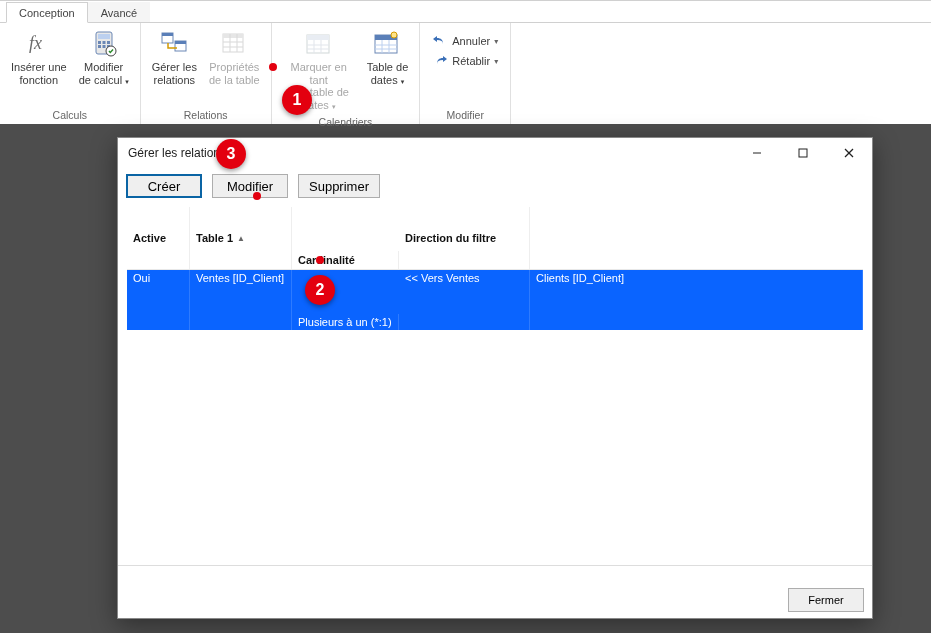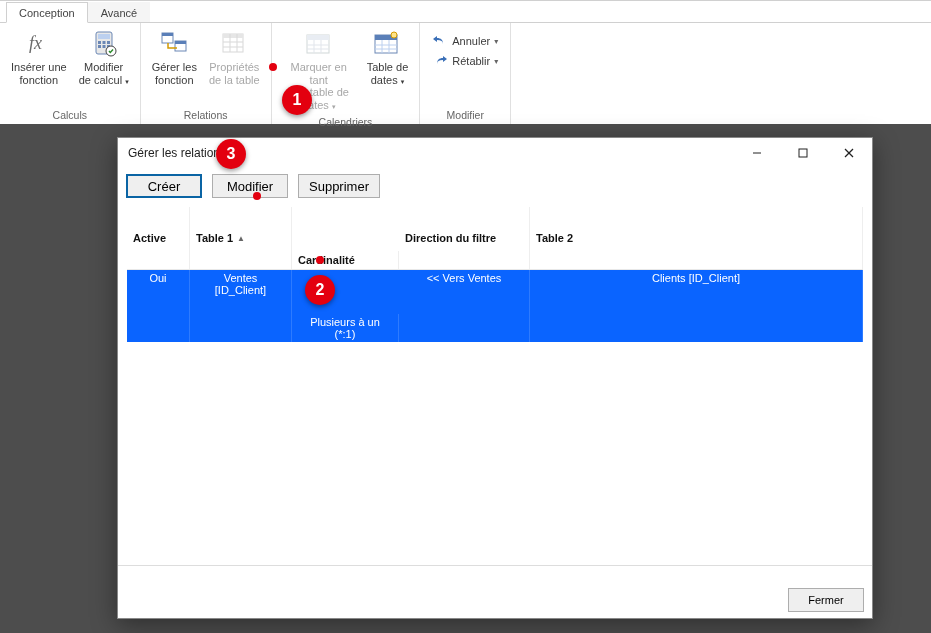--- a/index.html
+++ b/index.html
@@ -132,42 +132,42 @@
   .dbtn{
     min-width:76px; height:24px;
     background:#efefef;
     border:1px solid #adadad;
     font-size:13px;
     cursor:pointer;
     padding:0 10px;
   }
   .dbtn.selected{border:2px solid #0a64a4;}
 
-  .grid-wrap{flex:1; margin:2px 8px 6px 8px; border:1px solid #fff; overflow:hidden;text-align:center;}
+  .grid-wrap{flex:1; margin:2px 8px 6px 8px; border:1px solid #fff; overflow:hidden;}
   .grid-head{
     display:flex;
     background:#fff;
     border-bottom:1px solid #e8e8e8;
   }
   .gh{
     padding:3px 6px;
     font-weight:700;
     font-size:11px;
     color:#111;
     border-right:1px solid #eee;
     display:flex;align-items:center;gap:4px;
   }
   .sort-ind{font-size:8px;color:#666;}
   .grid-row{
     display:flex;
     background:#0a64ff;
     color:#fff;
     font-size:11px;
   }
-  .gc{padding:2px 16px;border-right:1px solid rgba(255,255,255,0.15);}
+  .gc{padding:2px 6px;border-right:1px solid rgba(255,255,255,0.15);}
 
   .c-active{width:63px;}
   .c-t1{width:102px;}
   .c-card{width:107px;margin-top:44px;}
   .c-filt{width:131px;}
   .c-t2{flex:1;}
 
   .dlg-footer{
     border-top:1px solid #ddd;
     padding:6px 8px;
@@ -247,21 +247,21 @@
           <span class="icon">
             <svg width="30" height="30" viewBox="0 0 30 30">
               <rect x="3" y="4" width="11" height="10" fill="#fff" stroke="#6b87b5"></rect>
               <rect x="3" y="4" width="11" height="3" fill="#5a7fb8"></rect>
               <rect x="16" y="12" width="11" height="10" fill="#fff" stroke="#6b87b5"></rect>
               <rect x="16" y="12" width="11" height="3" fill="#5a7fb8"></rect>
               <path d="M9 14v5h9" stroke="#d49a00" stroke-width="1.5" fill="none"></path>
             </svg>
           </span>
           <span class="lbl">Gérer les
-fonction</span>
+relations</span>
         </div>
         <div class="rbtn disabled">
           <span class="icon">
             <svg width="30" height="30" viewBox="0 0 30 30">
               <rect x="4" y="5" width="20" height="18" fill="#fff" stroke="#aaa"></rect>
               <rect x="4" y="5" width="20" height="4" fill="#c9c9c9"></rect>
               <line x1="11" y1="5" x2="11" y2="23" stroke="#aaa"></line>
                 <line x1="18" y1="5" x2="18" y2="23" stroke="#aaa"></line>
               <line x1="4" y1="13" x2="24" y2="13" stroke="#aaa"></line>
                 <line x1="4" y1="18" x2="24" y2="18" stroke="#aaa"></line>
@@ -367,21 +367,20 @@
 
   <div class="grid-wrap">
     <div class="grid-head">
       <div class="gh c-active">Active</div>
       <div class="gh c-t1">
         <span>Table 1</span>
         <span class="sort-ind">▲</span>
       </div>
       <div class="gh c-card">Cardinalité</div>
       <div class="gh c-filt">Direction du filtre</div>
-      <div class="gh c-t2">Table 2</div>
     </div>
     <div class="grid-row">
       <div class="gc c-active">Oui</div>
       <div class="gc c-t1">Ventes [ID_Client]</div>
       <div class="gc c-card">Plusieurs à un (*:1)</div>
       <div class="gc c-filt">&lt;&lt; Vers Ventes</div>
       <div class="gc c-t2">Clients [ID_Client]</div>
     </div>
   </div>
 

